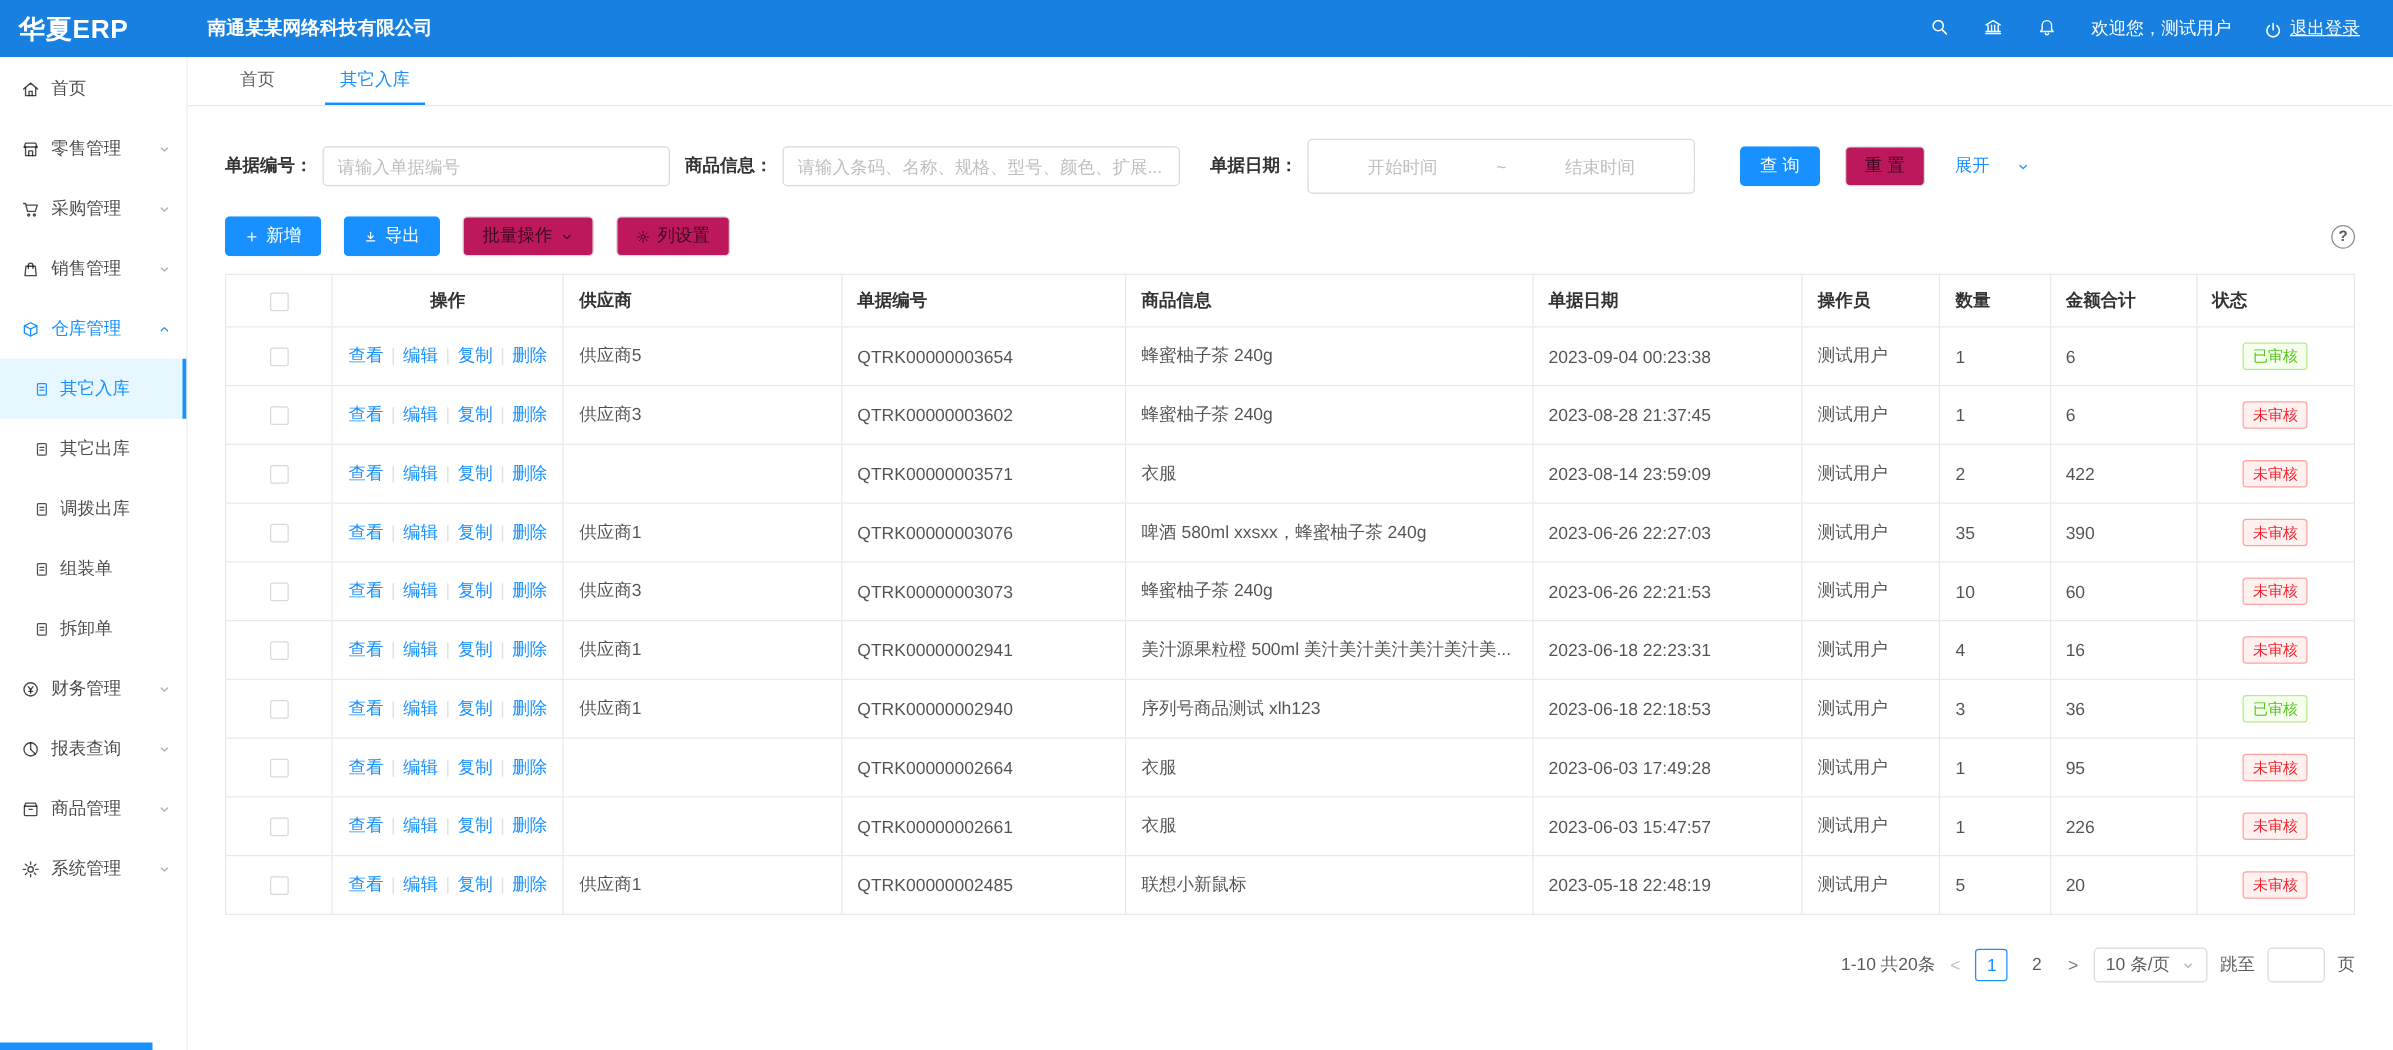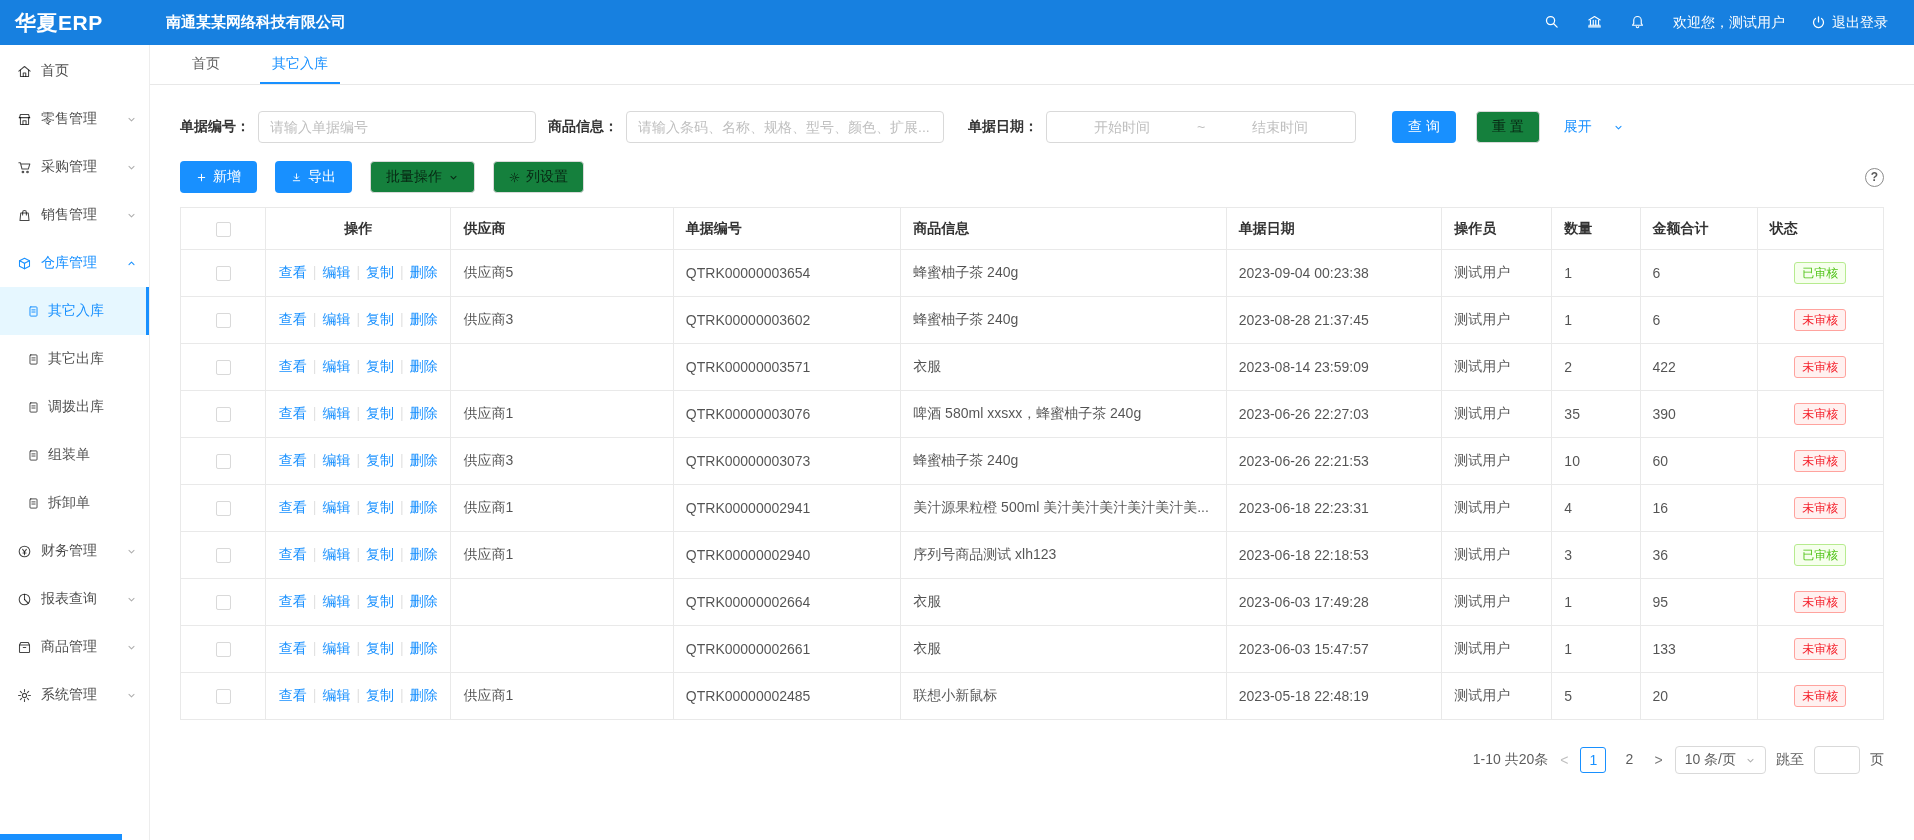--- a/index.html
+++ b/index.html
@@ -18,21 +18,21 @@
   
   .topbar {
     position: fixed; top: 0; left: 0; right: 0; height: 45px;
     background: var(--header-bg, #1780e0);
     color: #fff; display: flex; align-items: center; z-index: 20;
   }
   .logo { width: 150px; flex: none; font-size: 21px; font-weight: bold; padding-left: 15px; letter-spacing: .5px; }
   .company { font-size: 15px; font-weight: bold; margin-left: 16px; }
   .top-right { margin-left: auto; display: flex; align-items: center; gap: 26px; padding-right: 26px; }
   .top-icon { width: 17px; height: 17px; color: #fff; cursor: pointer; }
-  .logout { display: flex; align-items: center; gap: 6px; cursor: pointer; }
+  .logout { display: flex; align-items: flex-end; gap: 6px; cursor: pointer; text-decoration: underline; }
 
   
   .sidebar {
     position: fixed; top: 45px; left: 0; bottom: 0; width: 150px;
     background: #fff; border-right: 1px solid #ededed; z-index: 10; padding-top: 2px;
   }
   .menu-item {
     height: 48px; display: flex; align-items: center; gap: 9px;
     padding: 0 12px 0 17px; color: rgba(0,0,0,.72); cursor: pointer;
   }
@@ -63,27 +63,27 @@
   .filters { display: flex; align-items: center; margin-top: 26px; }
   .f-label { font-weight: bold; color: #333; margin-right: 8px; white-space: nowrap; }
   .f-group { display: flex; align-items: center; }
   .gap-a { margin-left: 12px; }
   .gap-b { margin-left: 24px; }
   input { font-family: inherit; font-size: 14px; color: rgba(0,0,0,.68); outline: none; }
   .f-input { height: 32px; border: 1px solid #d9d9d9; border-radius: 4px; padding: 0 11px; background: #fff; }
   .f-input::placeholder, .date-range input::placeholder { color: #bfbfbf; }
   .w-doc { width: 278px; }
   .w-prod { width: 318px; }
-  .date-range { display: flex; align-items: center; width: 310px; height: 32px; border: 1px solid #d9d9d9; border-radius: 4px; background: #fff; }
+  .date-range { display: flex; align-items: center; width: 310px; height: 44px; border: 1px solid #d9d9d9; border-radius: 4px; background: #fff; }
   .date-range input { border: none; width: 42%; flex: 1; text-align: center; }
   .date-sep { color: #bfbfbf; flex: none; }
   .btn {
     height: 32px; border-radius: 4px; font-size: 14px; display: inline-flex;
     align-items: center; justify-content: center; gap: 6px; padding: 0 15px;
-    border: 1px solid transparent; background: #15803d; cursor: pointer; white-space: nowrap;
+    border: 1px solid transparent; background: #be185d; cursor: pointer; white-space: nowrap;
     font-family: inherit;
   }
   .btn-primary { background: var(--primary, #1890ff); color: #fff; }
   .btn-default { border-color: #d9d9d9; color: rgba(0,0,0,.70); }
   .btn-search { margin-left: 36px; }
   .btn-reset { margin-left: 20px; }
   .link-expand { color: var(--primary, #1890ff); margin-left: 24px; display: inline-flex; align-items: center; gap: 21px; cursor: pointer; }
 
   
   .toolbar { display: flex; align-items: center; gap: 18px; margin-top: 18px; }
@@ -643,21 +643,21 @@
         <td class="c-check"><span class="checkbox"></span></td>
         <td class="c-ops">
           <a class="op">查看</a><span class="sep">|</span><a class="op">编辑</a><span class="sep">|</span><a class="op">复制</a><span class="sep">|</span><a class="op">删除</a>
         </td>
         <td></td>
         <td>QTRK00000002661</td>
         <td>衣服</td>
         <td>2023-06-03 15:47:57</td>
         <td>测试用户</td>
         <td>1</td>
-        <td>133</td>
+        <td>226</td>
         <td class="c-status"><span class="badge unapproved">未审核</span></td>
       </tr>
 
       <tr>
         <td class="c-check"><span class="checkbox"></span></td>
         <td class="c-ops">
           <a class="op">查看</a><span class="sep">|</span><a class="op">编辑</a><span class="sep">|</span><a class="op">复制</a><span class="sep">|</span><a class="op">删除</a>
         </td>
         <td>供应商1</td>
         <td>QTRK00000002485</td>

